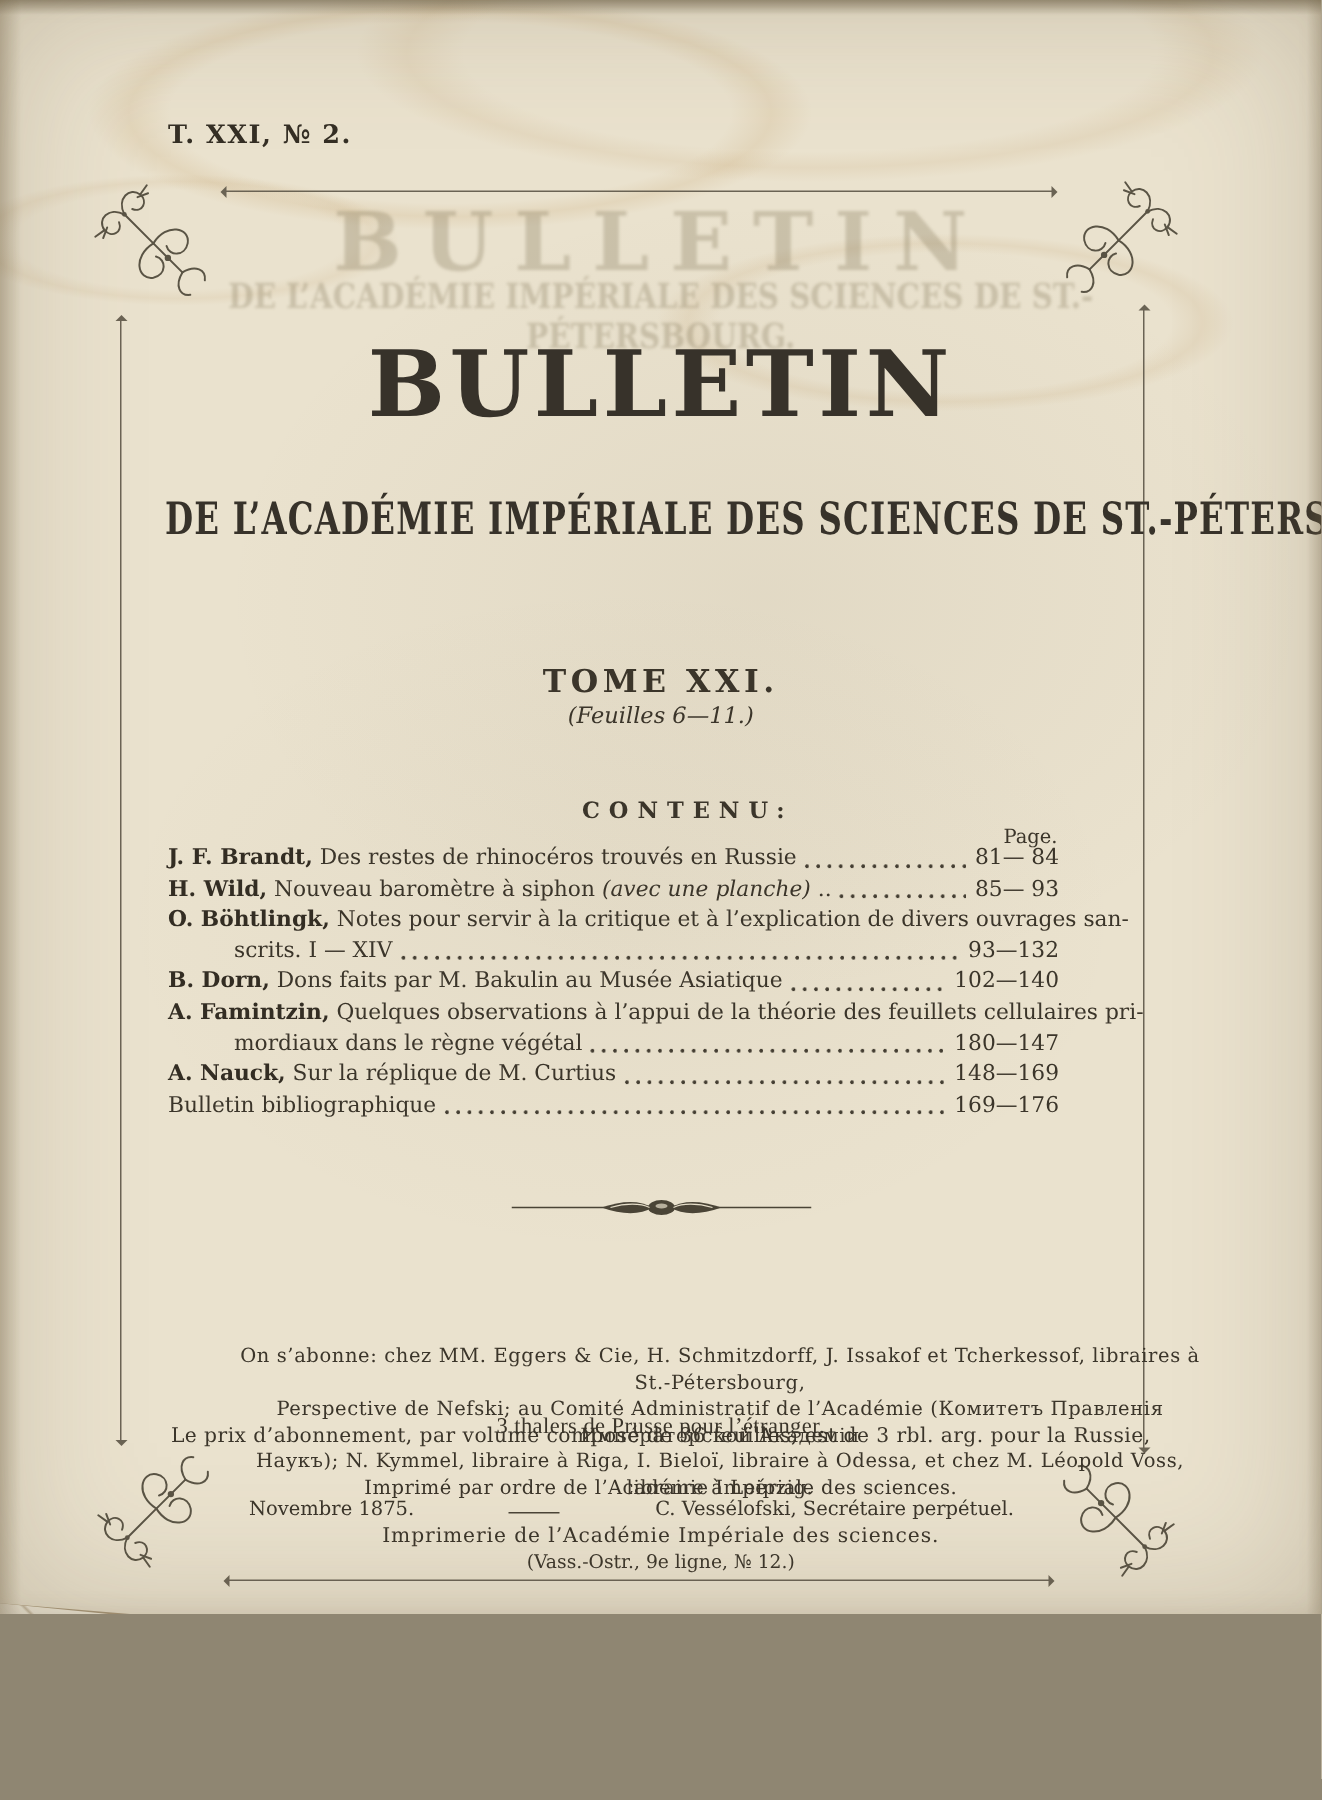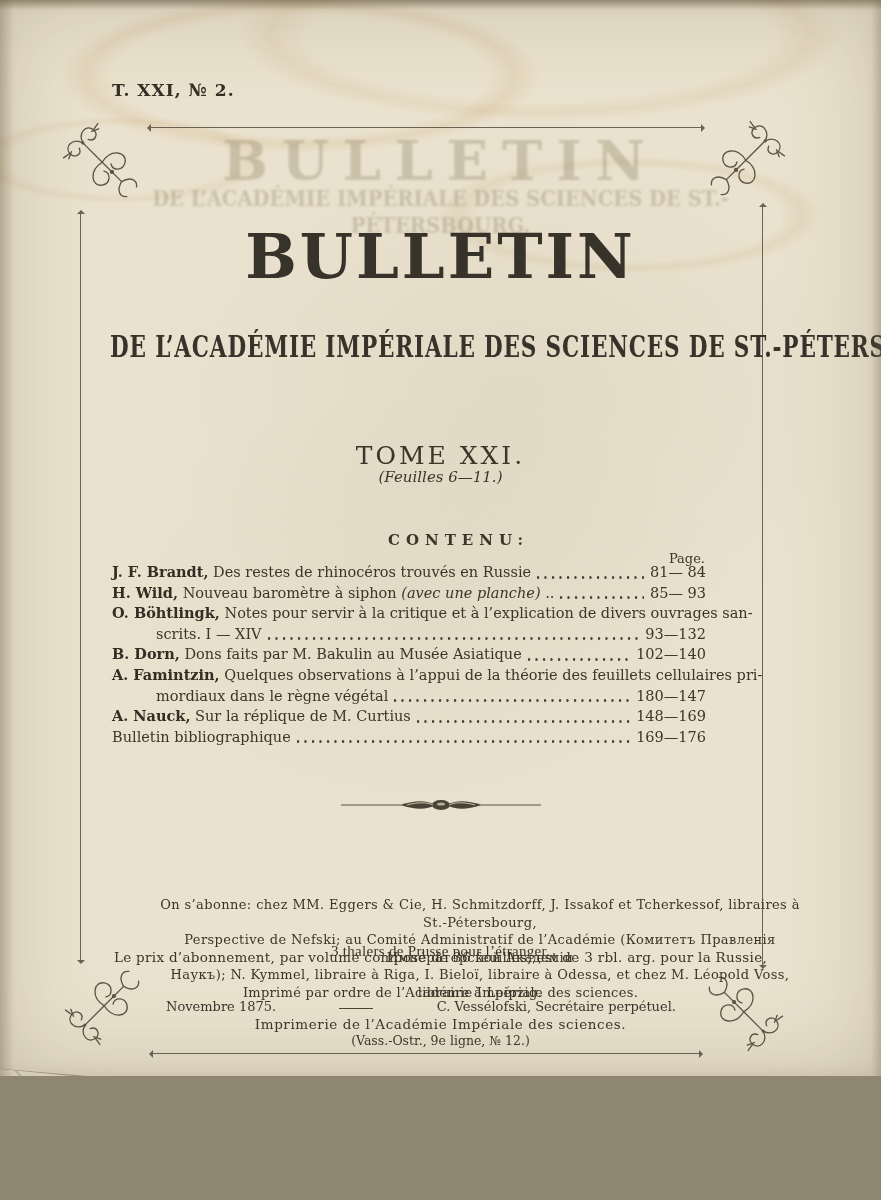--- a/index.html
+++ b/index.html
@@ -40,21 +40,21 @@
   .abs{position:absolute;}
   .center{left:0;right:0;text-align:center;}
   .issue{left:112px;top:80px;font-size:17px;font-weight:bold;letter-spacing:1px;color:#352f25;}
   .ghost{pointer-events:none;color:rgba(140,130,100,.34);filter:blur(1.2px);}
   .ghost-title{top:129px;font-size:54px;font-weight:bold;letter-spacing:14px;}
   .ghost-sub{top:184px;font-size:23px;font-weight:bold;}
   .ghost-sub span{display:inline-block;transform:scaleX(.85);}
   .title{top:221px;font-size:61px;font-weight:bold;letter-spacing:3px;color:#37322a;}
   .subtitle{top:331px;font-size:27px;font-weight:bold;white-space:nowrap;color:#37322a;}
   .subtitle span{display:inline-block;transform:scale(.80,1.10);letter-spacing:1px;}
-  .tome{top:441px;font-size:25px;font-weight:normal;letter-spacing:3px;}
+  .tome{top:441px;font-size:21px;font-weight:bold;letter-spacing:3px;}
   .feuilles{top:468px;font-size:15px;font-style:italic;}
   .contenu{left:36px;right:0;top:531px;font-size:15px;font-weight:bold;letter-spacing:6px;text-align:center;}
   .page-label{right:176px;top:551px;font-size:13px;}
 
   .toc{left:112px;top:562px;width:594px;font-size:14.5px;}
   .toc-line{display:flex;align-items:baseline;line-height:20.6px;white-space:pre;}
   .toc-line.indent{padding-left:44px;}
   .toc-text b{font-weight:bold;color:#332d23;}
   .toc-text i{font-style:italic;}
   .leader{flex:1 1 auto;align-self:flex-end;height:5px;margin:0 6px 3px 5px;

